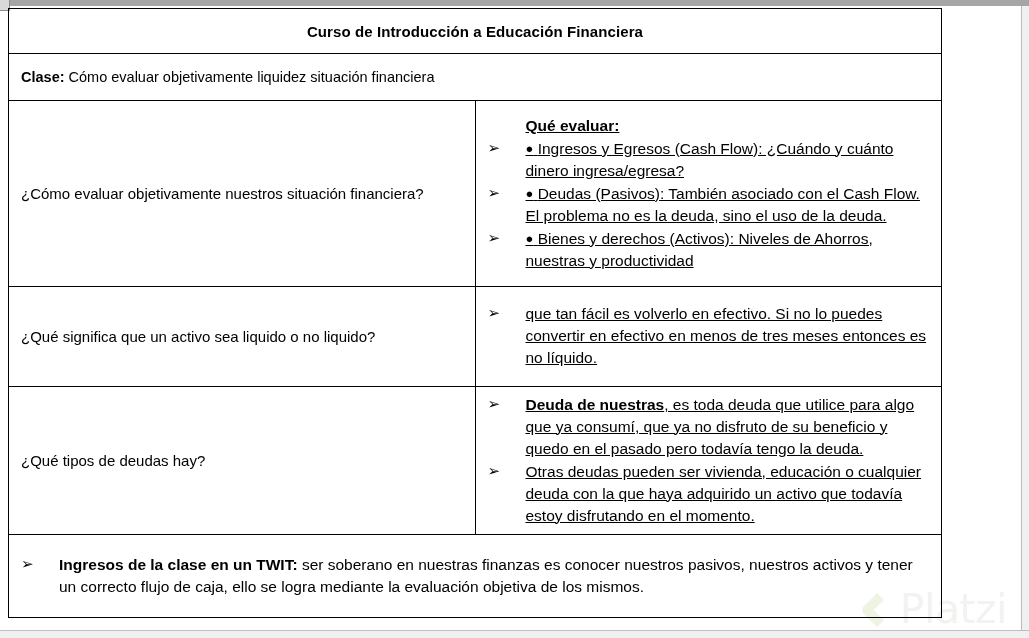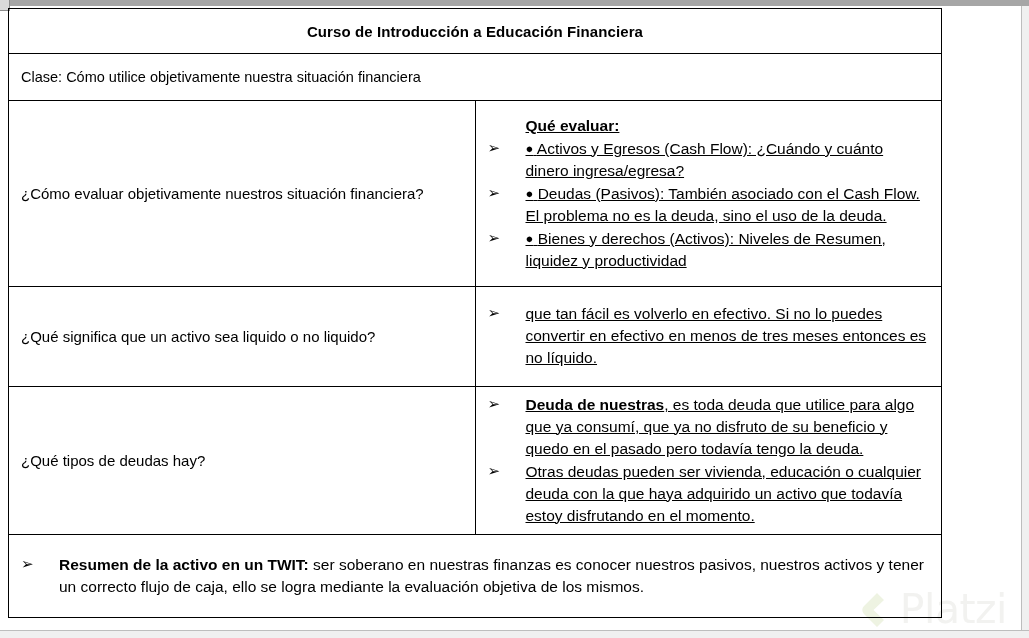--- a/index.html
+++ b/index.html
@@ -116,21 +116,21 @@
 
   
   .clase-row td {
     height: 46px;
   }
   .clase-line {
     font-size: 14.5px;
     padding-left: 12px;
   }
   .clase-line .lead {
-    font-weight: normal;
+    font-weight: bold;
   }
 
   
   .q-cell {
     width: 232px;
     vertical-align: middle;
   }
   .q-text {
     font-size: 15px;
     line-height: 1.42;
@@ -220,47 +220,47 @@
 
       <tr class="title-row">
         <td colspan="2">
           <div class="cell-pad course-title">Curso de Introducción a Educación Financiera</div>
         </td>
       </tr>
 
       <tr class="clase-row">
         <td colspan="2">
           <div class="cell-pad clase-line">
-            <span class="lead">Clase:</span><span> </span><span>Cómo utilice objetivamente nuestra situación financiera</span>
+            <span class="lead">Clase:</span><span> </span><span>Cómo evaluar objetivamente liquidez situación financiera</span>
           </div>
         </td>
       </tr>
 
       <tr class="qa-row" style="height:186px;">
         <td class="q-cell">
           <div class="q-text">¿Cómo evaluar objetivamente nuestros situación financiera?</div>
         </td>
         <td class="a-cell">
           <div class="a-block">
             <div class="sub-head">Qué evaluar:</div>
             <ul class="arrow-list">
               <li>
                 <span class="arrow-icon">➢</span>
                 <span class="dot">●</span>
-                <span>Activos y Egresos (Cash Flow): ¿Cuándo y cuánto dinero ingresa/egresa?</span>
+                <span>Ingresos y Egresos (Cash Flow): ¿Cuándo y cuánto dinero ingresa/egresa?</span>
               </li>
               <li>
                 <span class="arrow-icon">➢</span>
                 <span class="dot">●</span>
                 <span>Deudas (Pasivos): También asociado con el Cash Flow. El problema no es la deuda, sino el uso de la deuda.</span>
               </li>
               <li>
                 <span class="arrow-icon">➢</span>
                 <span class="dot">●</span>
-                <span>Bienes y derechos (Activos): Niveles de Resumen, liquidez y productividad</span>
+                <span>Bienes y derechos (Activos): Niveles de Ahorros, nuestras y productividad</span>
               </li>
             </ul>
           </div>
         </td>
       </tr>
 
       <tr class="qa-row" style="height:100px;margin-top:17px;">
         <td class="q-cell">
           <div class="q-text">¿Qué significa que un activo sea liquido o no liquido?</div>
         </td>
@@ -295,21 +295,21 @@
           </div>
         </td>
       </tr>
 
       <tr class="summary-row">
         <td colspan="2">
           <div class="summary-block">
             <ul class="arrow-list">
               <li>
                 <span class="arrow-icon">➢</span>
-                <span class="strong">Resumen de la activo en un TWIT:</span><span> ser soberano en nuestras finanzas es conocer nuestros pasivos, nuestros activos y tener un correcto flujo de caja, ello se logra mediante la evaluación objetiva de los mismos.</span>
+                <span class="strong">Ingresos de la clase en un TWIT:</span><span> ser soberano en nuestras finanzas es conocer nuestros pasivos, nuestros activos y tener un correcto flujo de caja, ello se logra mediante la evaluación objetiva de los mismos.</span>
               </li>
             </ul>
           </div>
         </td>
       </tr>
 
     </tbody>
   </table>
 </div>
 

